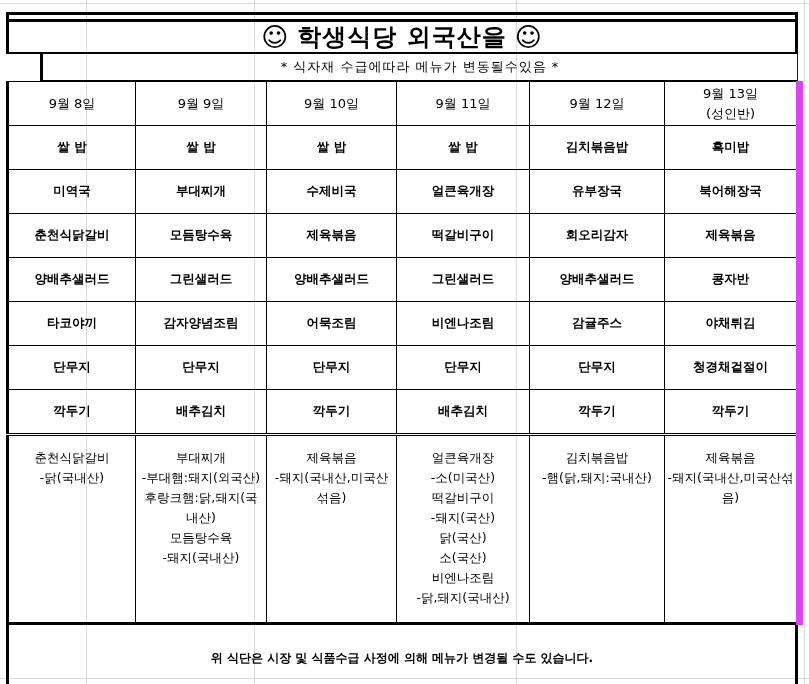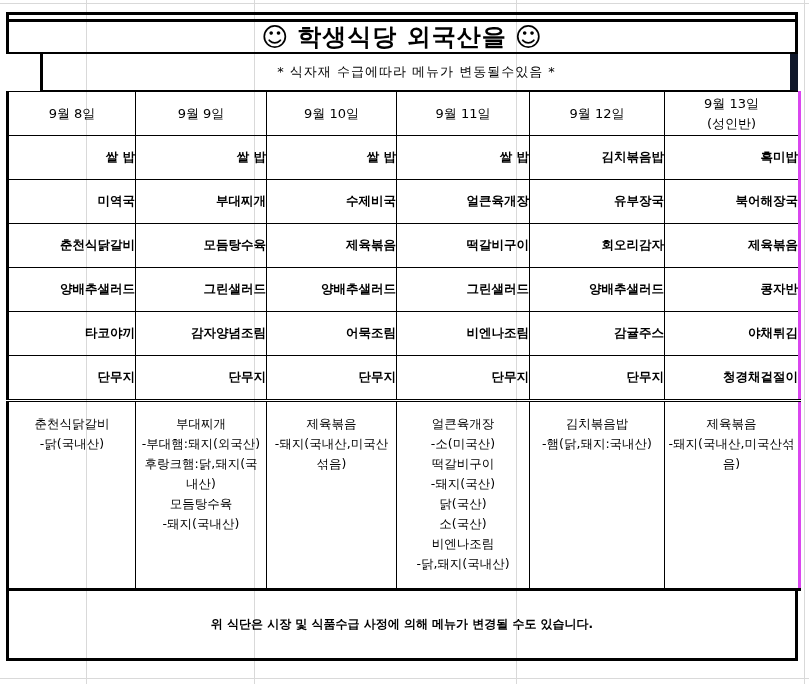--- a/index.html
+++ b/index.html
@@ -16,34 +16,34 @@
 
   .sheet { position:absolute; left:6px; top:12px; width:792px; }
   .topline { height:10px; border-top:3px solid #000; border-bottom:3px solid #000; border-left:3px solid #000; border-right:3px solid #000; box-sizing:border-box; }
   .title-row {
     height:32px; border-left:3px solid #000; border-right:3px solid #000; border-bottom:2px solid #000;
     box-sizing:border-box; display:flex; align-items:center; justify-content:center;
     font-size:24px; font-weight:bold; letter-spacing:1px;
   }
   .title-row .smile { font-weight:normal; font-size:26px; margin:0 8px; }
   .subtitle-row {
-    height:37px; border-left:3px solid #000; border-right:8px solid #0f172a; border-bottom:1px solid #000;
+    height:27px; border-left:3px solid #000; border-right:1px solid #0f172a; border-bottom:1px solid #000;
     box-sizing:border-box; display:flex; align-items:center; justify-content:center;
     font-size:13px; letter-spacing:1px;margin-left:34px;
   }
   table.menu {
     border-collapse:collapse; width:792px; table-layout:fixed;
-    border-left:3px solid #000; border-right:3px solid #d946ef;border-radius:17px;
+    border-left:3px solid #000; border-right:7px solid #d946ef;border-radius:17px;
   }
   table.menu td {
     border:1px solid #000; text-align:center; vertical-align:middle;
     font-size:12.5px; font-weight:bold; padding:0; overflow:hidden;
   }
   table.menu tr.hdr td { height:43px; font-weight:normal; font-size:13px; line-height:20px; }
-  table.menu tr.item td { height:43px;text-align:right; }
+  table.menu tr.item td { height:43px; }
   table.menu tr.origin td {
     height:174px; vertical-align:top; padding-top:12px; font-weight:normal;
     font-size:12.5px; line-height:20px; border-top:3px double #000; border-bottom:3px solid #000;
   }
   .footer {
     border-left:3px solid #000; border-right:3px solid #000; border-bottom:3px solid #000;
     height:70px; box-sizing:border-box;
     display:flex; flex-direction:column; align-items:center; justify-content:center;
     font-size:12px; font-weight:bold; line-height:19px;
   }
@@ -143,20 +143,28 @@
           <td>야채튀김</td>
         </tr>
         <tr class="item">
           <td>단무지</td>
           <td>단무지</td>
           <td>단무지</td>
           <td>단무지</td>
           <td>단무지</td>
           <td>청경채겉절이</td>
         </tr>
+        <tr class="item">
+          <td>깍두기</td>
+          <td>배추김치</td>
+          <td>깍두기</td>
+          <td>배추김치</td>
+          <td>깍두기</td>
+          <td>깍두기</td>
+        </tr>
         <tr class="origin">
           <td>
             <div>춘천식닭갈비</div>
             <div>-닭(국내산)</div>
           </td>
           <td>
             <div>부대찌개</div>
             <div>-부대햄:돼지(외국산)</div>
             <div>후랑크햄:닭,돼지(국</div>
             <div>내산)</div>

